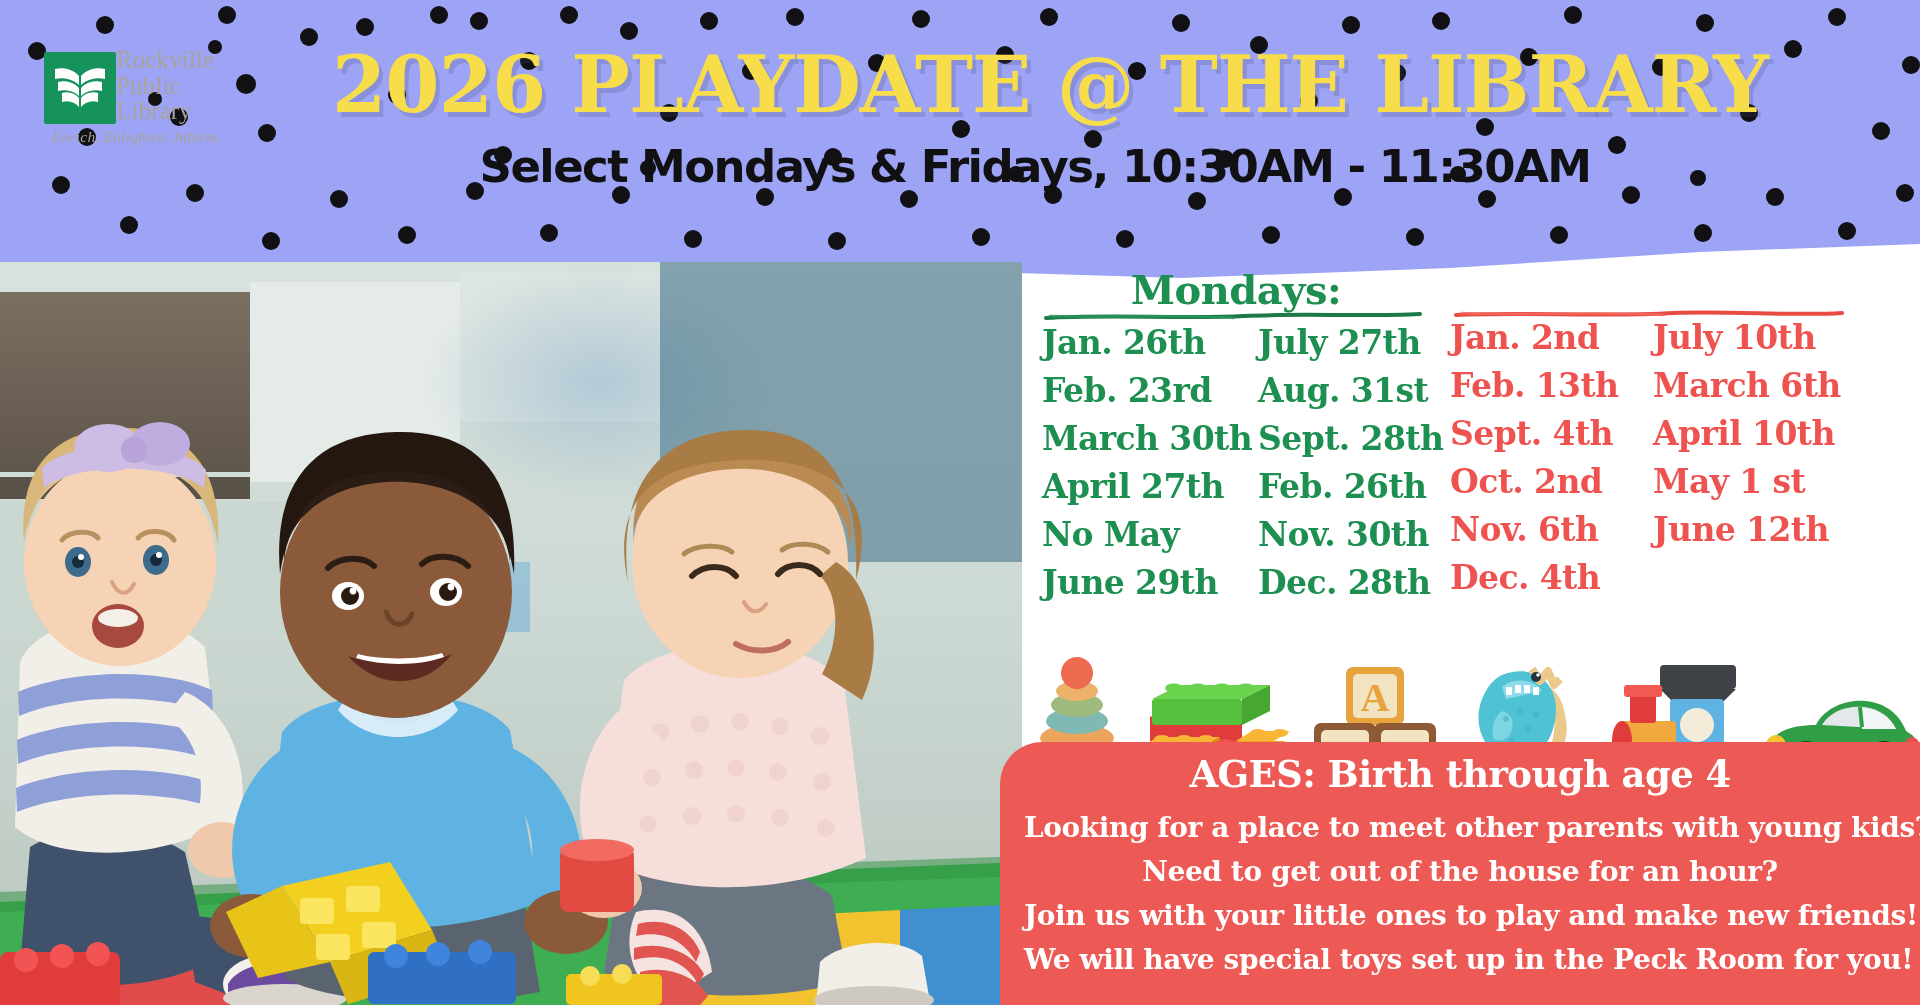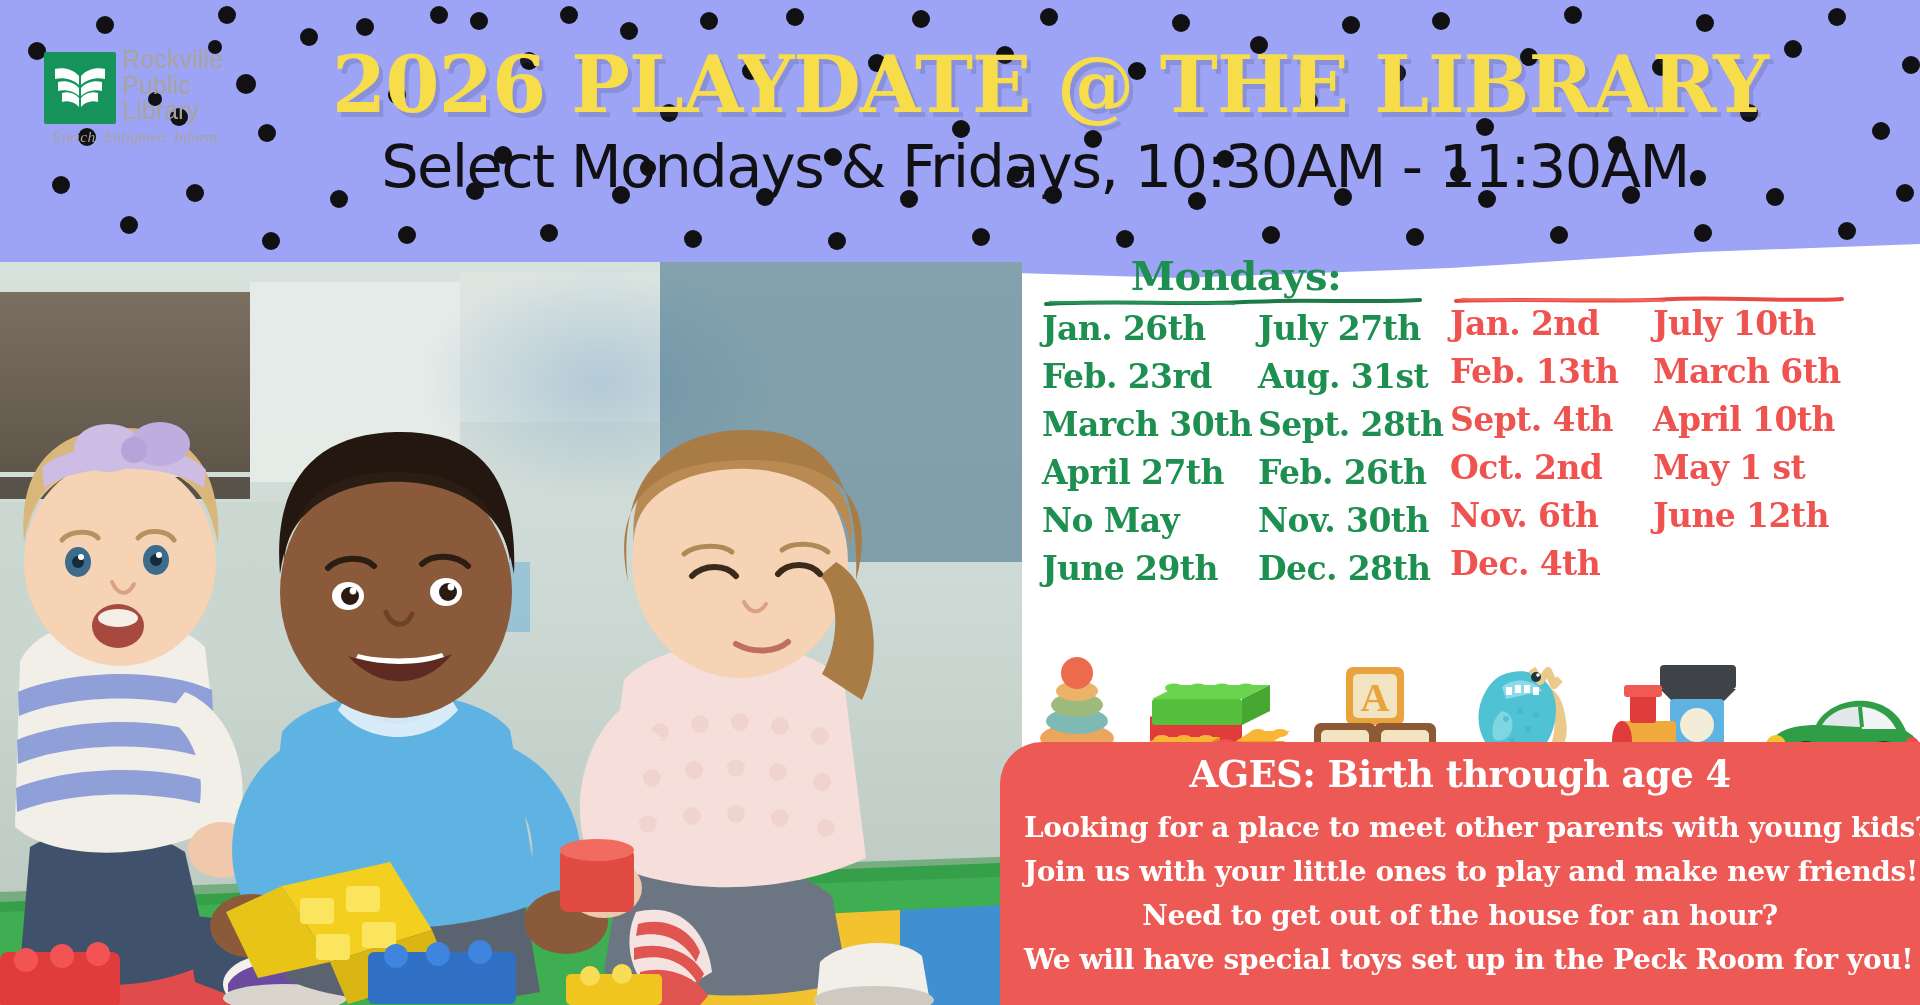--- a/index.html
+++ b/index.html
@@ -20,56 +20,56 @@
   .dots{ position:absolute; inset:0; }
   .dot{ position:absolute; background:#111114; border-radius:50%; }
 
   .logo-wrap{ position:absolute; left:44px; top:52px; width:200px; height:108px; }
   .logo-mark{
     position:absolute; left:0; top:0; width:72px; height:72px;
     background:#16935b; border-radius:2px;
   }
   .logo-mark svg{ position:absolute; left:7px; top:12px; }
   .logo-text{
-    position:absolute; left:78px; top:-5px; width:130px;
-    font-family:Liberation Sans, sans-serif;
+    position:absolute; left:72px; top:-5px; width:130px;
+    font-family:Liberation Serif, serif;
     font-size:25px; line-height:25.5px; color:#a8a39b; letter-spacing:.1px;
   }
   .logo-tag{
     position:absolute; left:8px; top:76px; width:200px;
     font-family:"Liberation Serif", serif; font-style:italic;
     font-size:15.5px; color:#a8a39b; letter-spacing:.2px;
   }
 
   .title-main{
     position:absolute; left:0; top:44px; width:1920px;
     text-align:center; padding-left:180px;
     font-family:"DejaVu Serif", serif; font-weight:700;
     font-size:78px; line-height:82px; color:#f7dd49;
     letter-spacing:-1px;
     text-shadow:4px 5px 0 rgba(70,70,120,.22);
     white-space:nowrap;
   }
   .title-sub{
     position:absolute; left:0; top:134px; width:1920px;
     text-align:center; padding-left:150px;
-    font-family:"DejaVu Sans", sans-serif; font-weight:400;
-    font-size:59px; line-height:66px; color:#111114;
+    font-family:"DejaVu Sans", sans-serif; font-weight:700;
+    font-size:45px; line-height:66px; color:#111114;
     letter-spacing:-1.6px; white-space:nowrap;
   }
 
   
   .photo{
     position:absolute; left:0; top:262px; width:1022px; height:743px;
     overflow:hidden; background:#cfd8d0;
   }
   .photo svg{ position:absolute; left:0; top:0; }
 
   
-  .schedule{ position:absolute; left:1022px; top:258px; width:898px; height:470px; }
+  .schedule{ position:absolute; left:1022px; top:272px; width:898px; height:470px; }
 
   .col-head{
     position:absolute; text-align:center; width:400px;
     font-family:"DejaVu Serif", serif; font-weight:700;
     font-size:40px; line-height:44px; letter-spacing:-.5px;
   }
   .head-mon{ left:14px; top:-4px; color:#1d8f50; }
   .head-fri{ left:428px; top:-8px; color:#ef5350; }
 
   .rule{ position:absolute; height:7px; }
@@ -595,20 +595,20 @@
         <circle cx="120" cy="80" r="12" fill="#9aa1a8"></circle>
         <circle cx="120" cy="80" r="5" fill="#5b6168"></circle>
     </svg>
   </div>
 
   <div class="info-panel">
     <div class="info-inner">
       <div class="ages">AGES: Birth through age 4</div>
       <div id="info-lines">
           <div class="info-line">Looking for a place to meet other parents with young kids?</div>
+          <div class="info-line">Need to get out of the house for an hour?</div>
           <div class="info-line">Join us with your little ones to play and make new friends!</div>
-          <div class="info-line">Need to get out of the house for an hour?</div>
           <div class="info-line">We will have special toys set up in the Peck Room for you!</div>
         </div>
     </div>
   </div>
 
 </div>
 
 </body></html>

